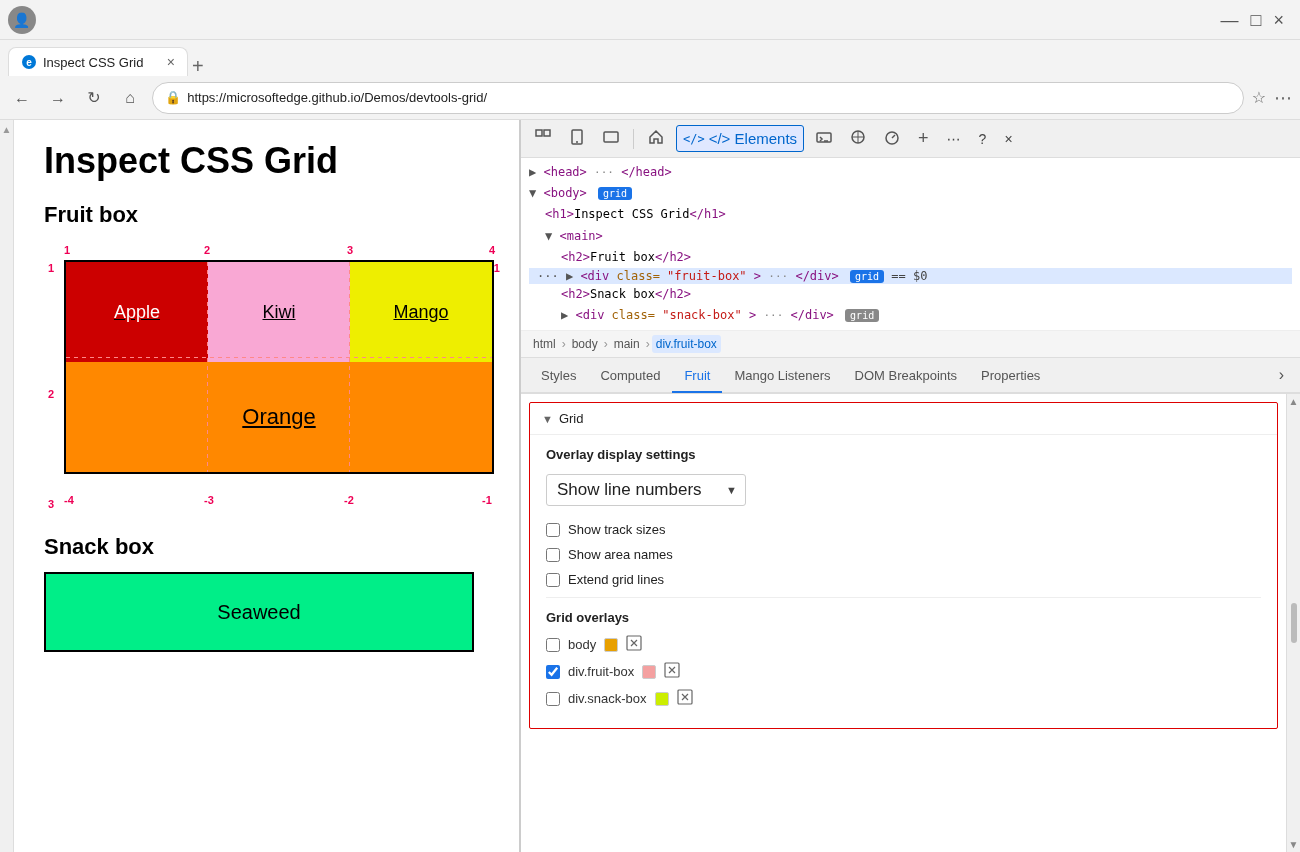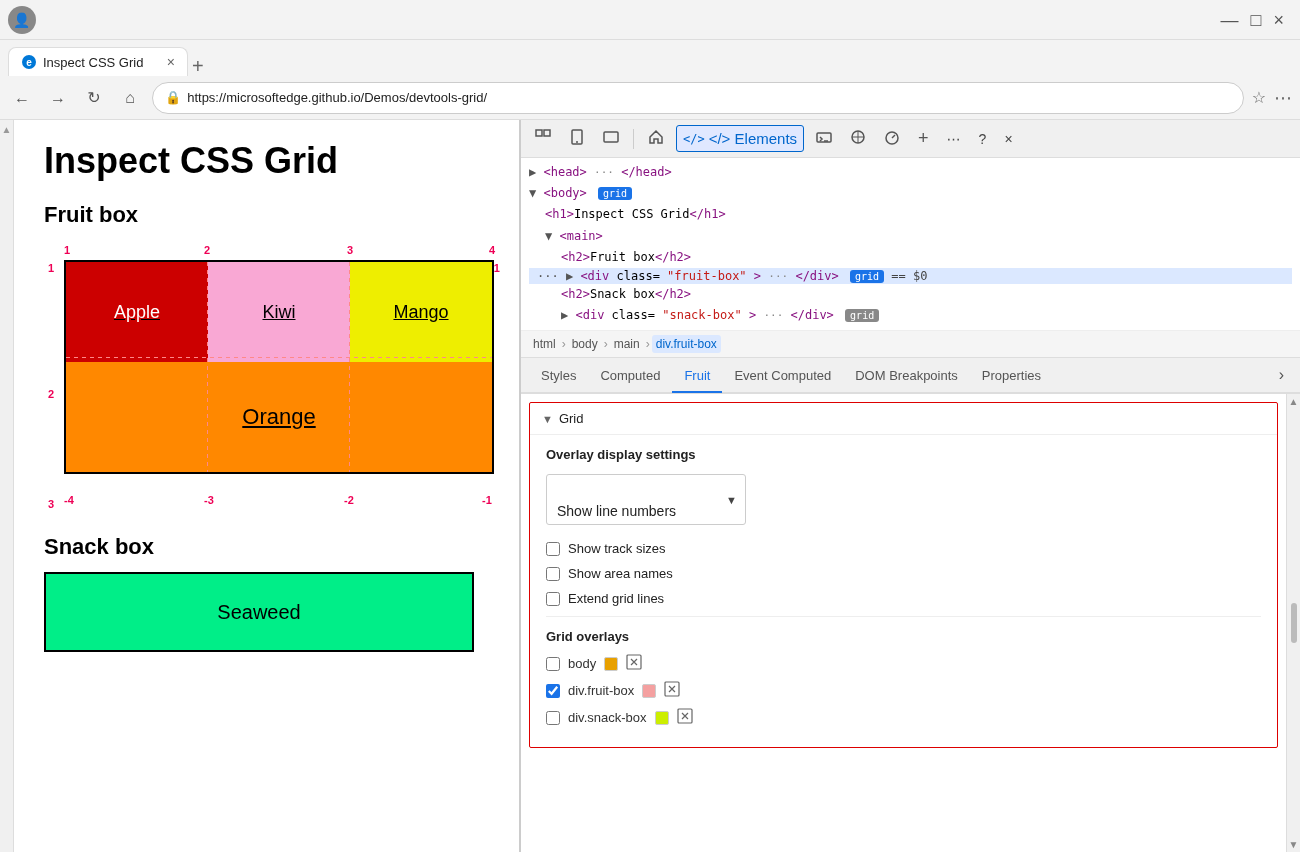--- a/index.html
+++ b/index.html
@@ -108,21 +108,21 @@
     .dt-sep { width: 1px; height: 20px; background: #ccc; margin: 0 2px; }
     .dt-icon-label { display: flex; align-items: center; gap: 4px; font-size: 13px; }
 
     
     .dom-tree {
       background: #fff; padding: 4px 8px; font-family: 'Consolas', monospace;
       font-size: 12px; flex-shrink: 0; border-bottom: 1px solid #eee;
     }
     .dom-line { padding: 1px 0; line-height: 1.6; white-space: nowrap; }
     .dom-tag { color: #881280; }
-    .dom-attr { color: #000000; }
+    .dom-attr { color: #a16207; }
     .dom-attr-val { color: #c41a16; }
     .dom-selected { background: #dbe8ff; display: block; padding: 1px 4px; }
     .dom-indent { margin-left: 16px; }
     .dom-indent2 { margin-left: 32px; }
     .grid-badge {
       background: #1a73e8; color: #fff; font-size: 10px; padding: 1px 5px;
       border-radius: 3px; margin-left: 4px; cursor: pointer;
     }
     .dom-eq { color: #444; }
 
@@ -164,21 +164,21 @@
     .panel-section-header .arrow { font-size: 11px; margin-right: 6px; color: #666; }
 
     .panel-body { padding: 12px 16px; }
     .overlay-title { font-size: 13px; font-weight: 600; color: #222; margin-bottom: 12px; }
 
     .dropdown-field {
       display: flex; align-items: center; gap: 0;
       border: 1px solid #ccc; border-radius: 3px; width: 200px;
       margin-bottom: 16px; background: #fff; cursor: pointer;
     }
-    .dropdown-field .dd-text { padding: 5px 10px; font-size: 14px; color: #222; flex: 1; margin-top: 23px; }
+    .dropdown-field .dd-text { padding: 5px 10px; font-size: 17px; color: #222; flex: 1; }
     .dropdown-field .dd-arrow { padding: 5px 8px; font-size: 11px; color: #444; }
 
     .checkbox-row {
       display: flex; align-items: center; gap: 8px;
       margin-bottom: 10px; font-size: 13px; color: #222; cursor: pointer;
     }
     .checkbox-row input[type="checkbox"] { width: 14px; height: 14px; cursor: pointer; }
 
     .panel-divider { height: 1px; background: #eee; margin: 8px 0 12px; }
 
@@ -411,21 +411,21 @@
       <span style="color:#999;">›</span>
       <span class="bc-item">main</span>
       <span style="color:#999;">›</span>
       <span class="bc-item bc-active">div.fruit-box</span>
     </div>
 
     <div class="devtools-tabs">
       <span class="dt-tab">Styles</span>
       <span class="dt-tab">Computed</span>
       <span class="dt-tab active">Fruit</span>
-      <span class="dt-tab">Event Computed</span>
+      <span class="dt-tab">Mango Listeners</span>
       <span class="dt-tab">DOM Breakpoints</span>
       <span class="dt-tab">Properties</span>
       <span class="dt-tab-more">›</span>
     </div>
 
     <div class="devtools-right">
       <div class="layout-panel">
         <div class="panel-section">
           <div class="panel-section-header">
             <span class="arrow">▼</span>

